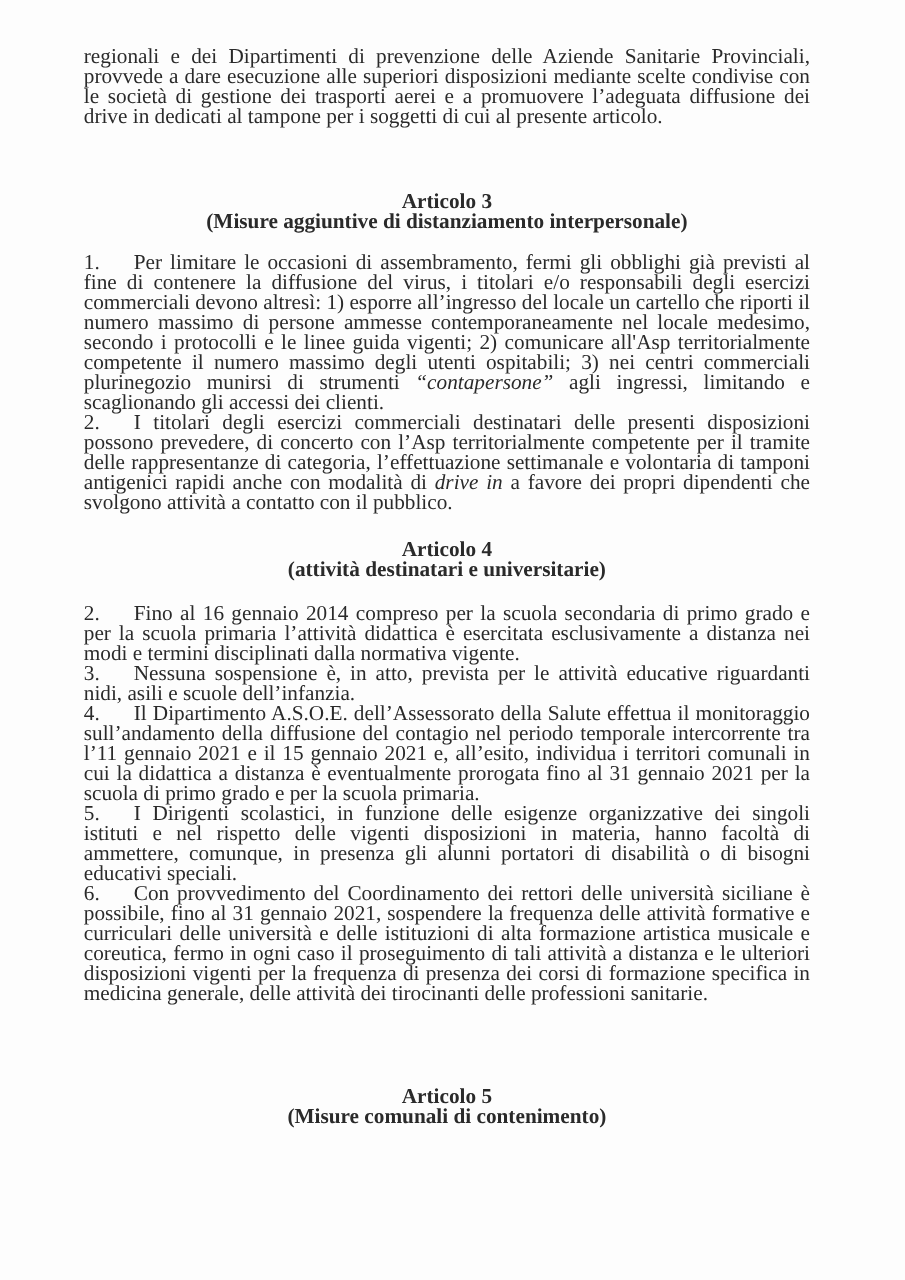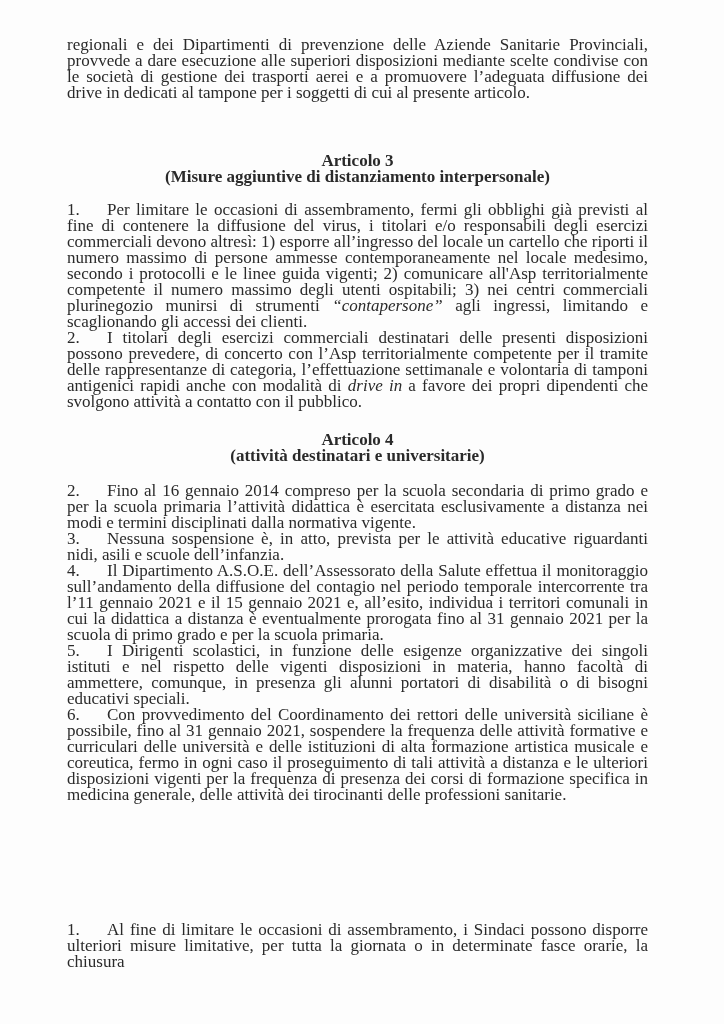--- a/index.html
+++ b/index.html
@@ -48,18 +48,19 @@
   </div>
 
   <div class="block" style="top:483px;">
     <p class="last"><span class="num">2.</span><span>Fino al 16 gennaio 2014 compreso per la scuola secondaria di primo grado e per la scuola primaria l’attività didattica è esercitata esclusivamente a distanza nei modi e termini disciplinati dalla normativa vigente.</span></p>
     <p class="last"><span class="num">3.</span><span>Nessuna sospensione è, in atto, prevista per le attività educative riguardanti nidi, asili e scuole dell’infanzia.</span></p>
     <p class="last"><span class="num">4.</span><span>Il Dipartimento A.S.O.E. dell’Assessorato della Salute effettua il monitoraggio sull’andamento della diffusione del contagio nel periodo temporale intercorrente tra l’11 gennaio 2021 e il 15 gennaio 2021 e, all’esito, individua i territori comunali in cui la didattica a distanza è eventualmente prorogata fino al 31 gennaio 2021 per la scuola di primo grado e per la scuola primaria.</span></p>
     <p class="last"><span class="num">5.</span><span>I Dirigenti scolastici, in funzione delle esigenze organizzative dei singoli istituti e nel rispetto delle vigenti disposizioni in materia, hanno facoltà di ammettere, comunque, in presenza gli alunni portatori di disabilità o di bisogni educativi speciali.</span></p>
     <p class="last"><span class="num">6.</span><span>Con provvedimento del Coordinamento dei rettori delle università siciliane è possibile, fino al 31 gennaio 2021, sospendere la frequenza delle attività formative e curriculari delle università e delle istituzioni di alta formazione artistica musicale e coreutica, fermo in ogni caso il proseguimento di tali attività a distanza e le ulteriori disposizioni vigenti per la frequenza di presenza dei corsi di formazione specifica in medicina generale, delle attività dei tirocinanti delle professioni sanitarie.</span></p>
   </div>
 
+  <div class="heading" style="top:869px;">
+    <span class="h-title">Articolo 5</span>
+    <span class="h-sub">(Misure comunali di contenimento)</span>
+  </div>
 
-  <div class="block" style="top:922px;">
-    <p class="last"><span class="num">1.</span><span>Al fine di limitare le occasioni di assembramento, i Sindaci possono disporre ulteriori misure limitative, per tutta la giornata o in determinate fasce orarie, la chiusura</span></p>
-  </div>
 
 </div>
 
 </body></html>

